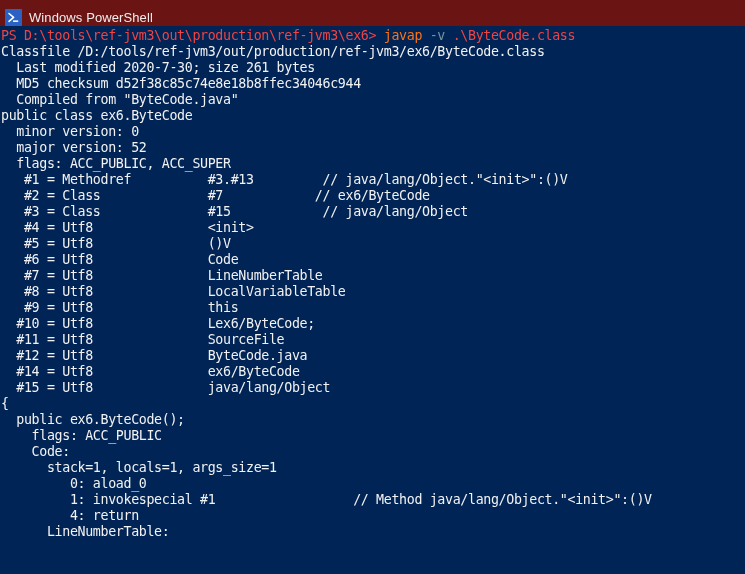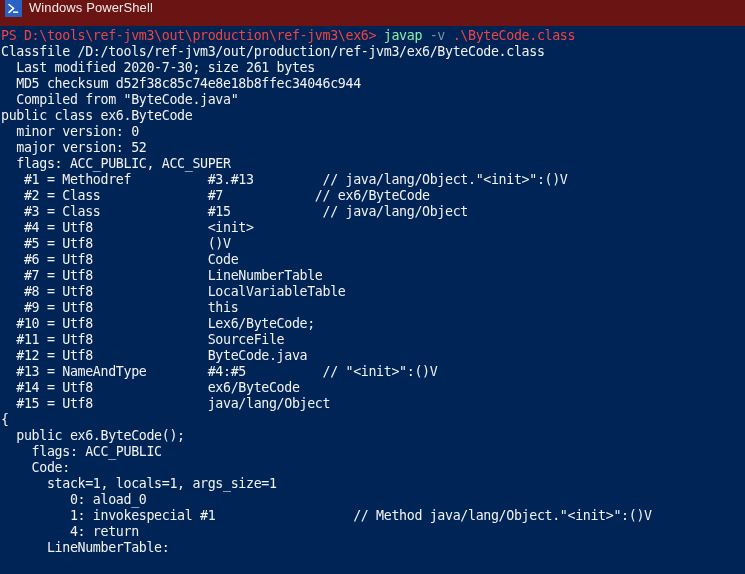--- a/index.html
+++ b/index.html
@@ -18,21 +18,21 @@
     height: 574px;
     position: relative;
     overflow: hidden;
     background: #012456;
   }
   
   #titlebar {
     height: 26px;
     background: #6A1414;
     display: flex;
-    align-items: flex-start;
+    align-items: flex-end;
     padding-left: 5px;
     box-sizing: border-box;
     position: relative;
     z-index: 5;
   }
   #ps-icon {
     width: 17px;
     height: 17px;
     background: #2A62C4;
     border-radius: 1px;
@@ -65,21 +65,21 @@
   .line {
     height: 16px;
     line-height: 16px;
     font-family: "DejaVu Sans Mono", monospace;
     font-size: 13.3px;
     color: #F2F2F2;
     white-space: pre;
     letter-spacing: -0.35px;
     padding-left: 1px;
   }
-  .tok-cmd   { color: #86efac; }
+  .tok-cmd   { color: #f97316; }
   .tok-param { color: #76949F; }
   .tok-plain { color: #ef4444; }
 </style>
 </head>
 <body>
 
 <div id="window">
 
   <div id="titlebar">
     <div id="ps-icon">
@@ -108,21 +108,20 @@
         <div class="line">   #3 = Class              #15            // java/lang/Object</div>
         <div class="line">   #4 = Utf8               &lt;init&gt;</div>
         <div class="line">   #5 = Utf8               ()V</div>
         <div class="line">   #6 = Utf8               Code</div>
         <div class="line">   #7 = Utf8               LineNumberTable</div>
         <div class="line">   #8 = Utf8               LocalVariableTable</div>
         <div class="line">   #9 = Utf8               this</div>
         <div class="line">  #10 = Utf8               Lex6/ByteCode;</div>
         <div class="line">  #11 = Utf8               SourceFile</div>
         <div class="line">  #12 = Utf8               ByteCode.java</div>
-        <div class="line">  #13 = NameAndType        #4:#5          // "&lt;init&gt;":()V</div>
         <div class="line">  #14 = Utf8               ex6/ByteCode</div>
         <div class="line">  #15 = Utf8               java/lang/Object</div>
         <div class="line">{</div>
         <div class="line">  public ex6.ByteCode();</div>
         <div class="line">    flags: ACC_PUBLIC</div>
         <div class="line">    Code:</div>
         <div class="line">      stack=1, locals=1, args_size=1</div>
         <div class="line">         0: aload_0</div>
         <div class="line">         1: invokespecial #1                  // Method java/lang/Object."&lt;init&gt;":()V</div>
         <div class="line">         4: return</div>

